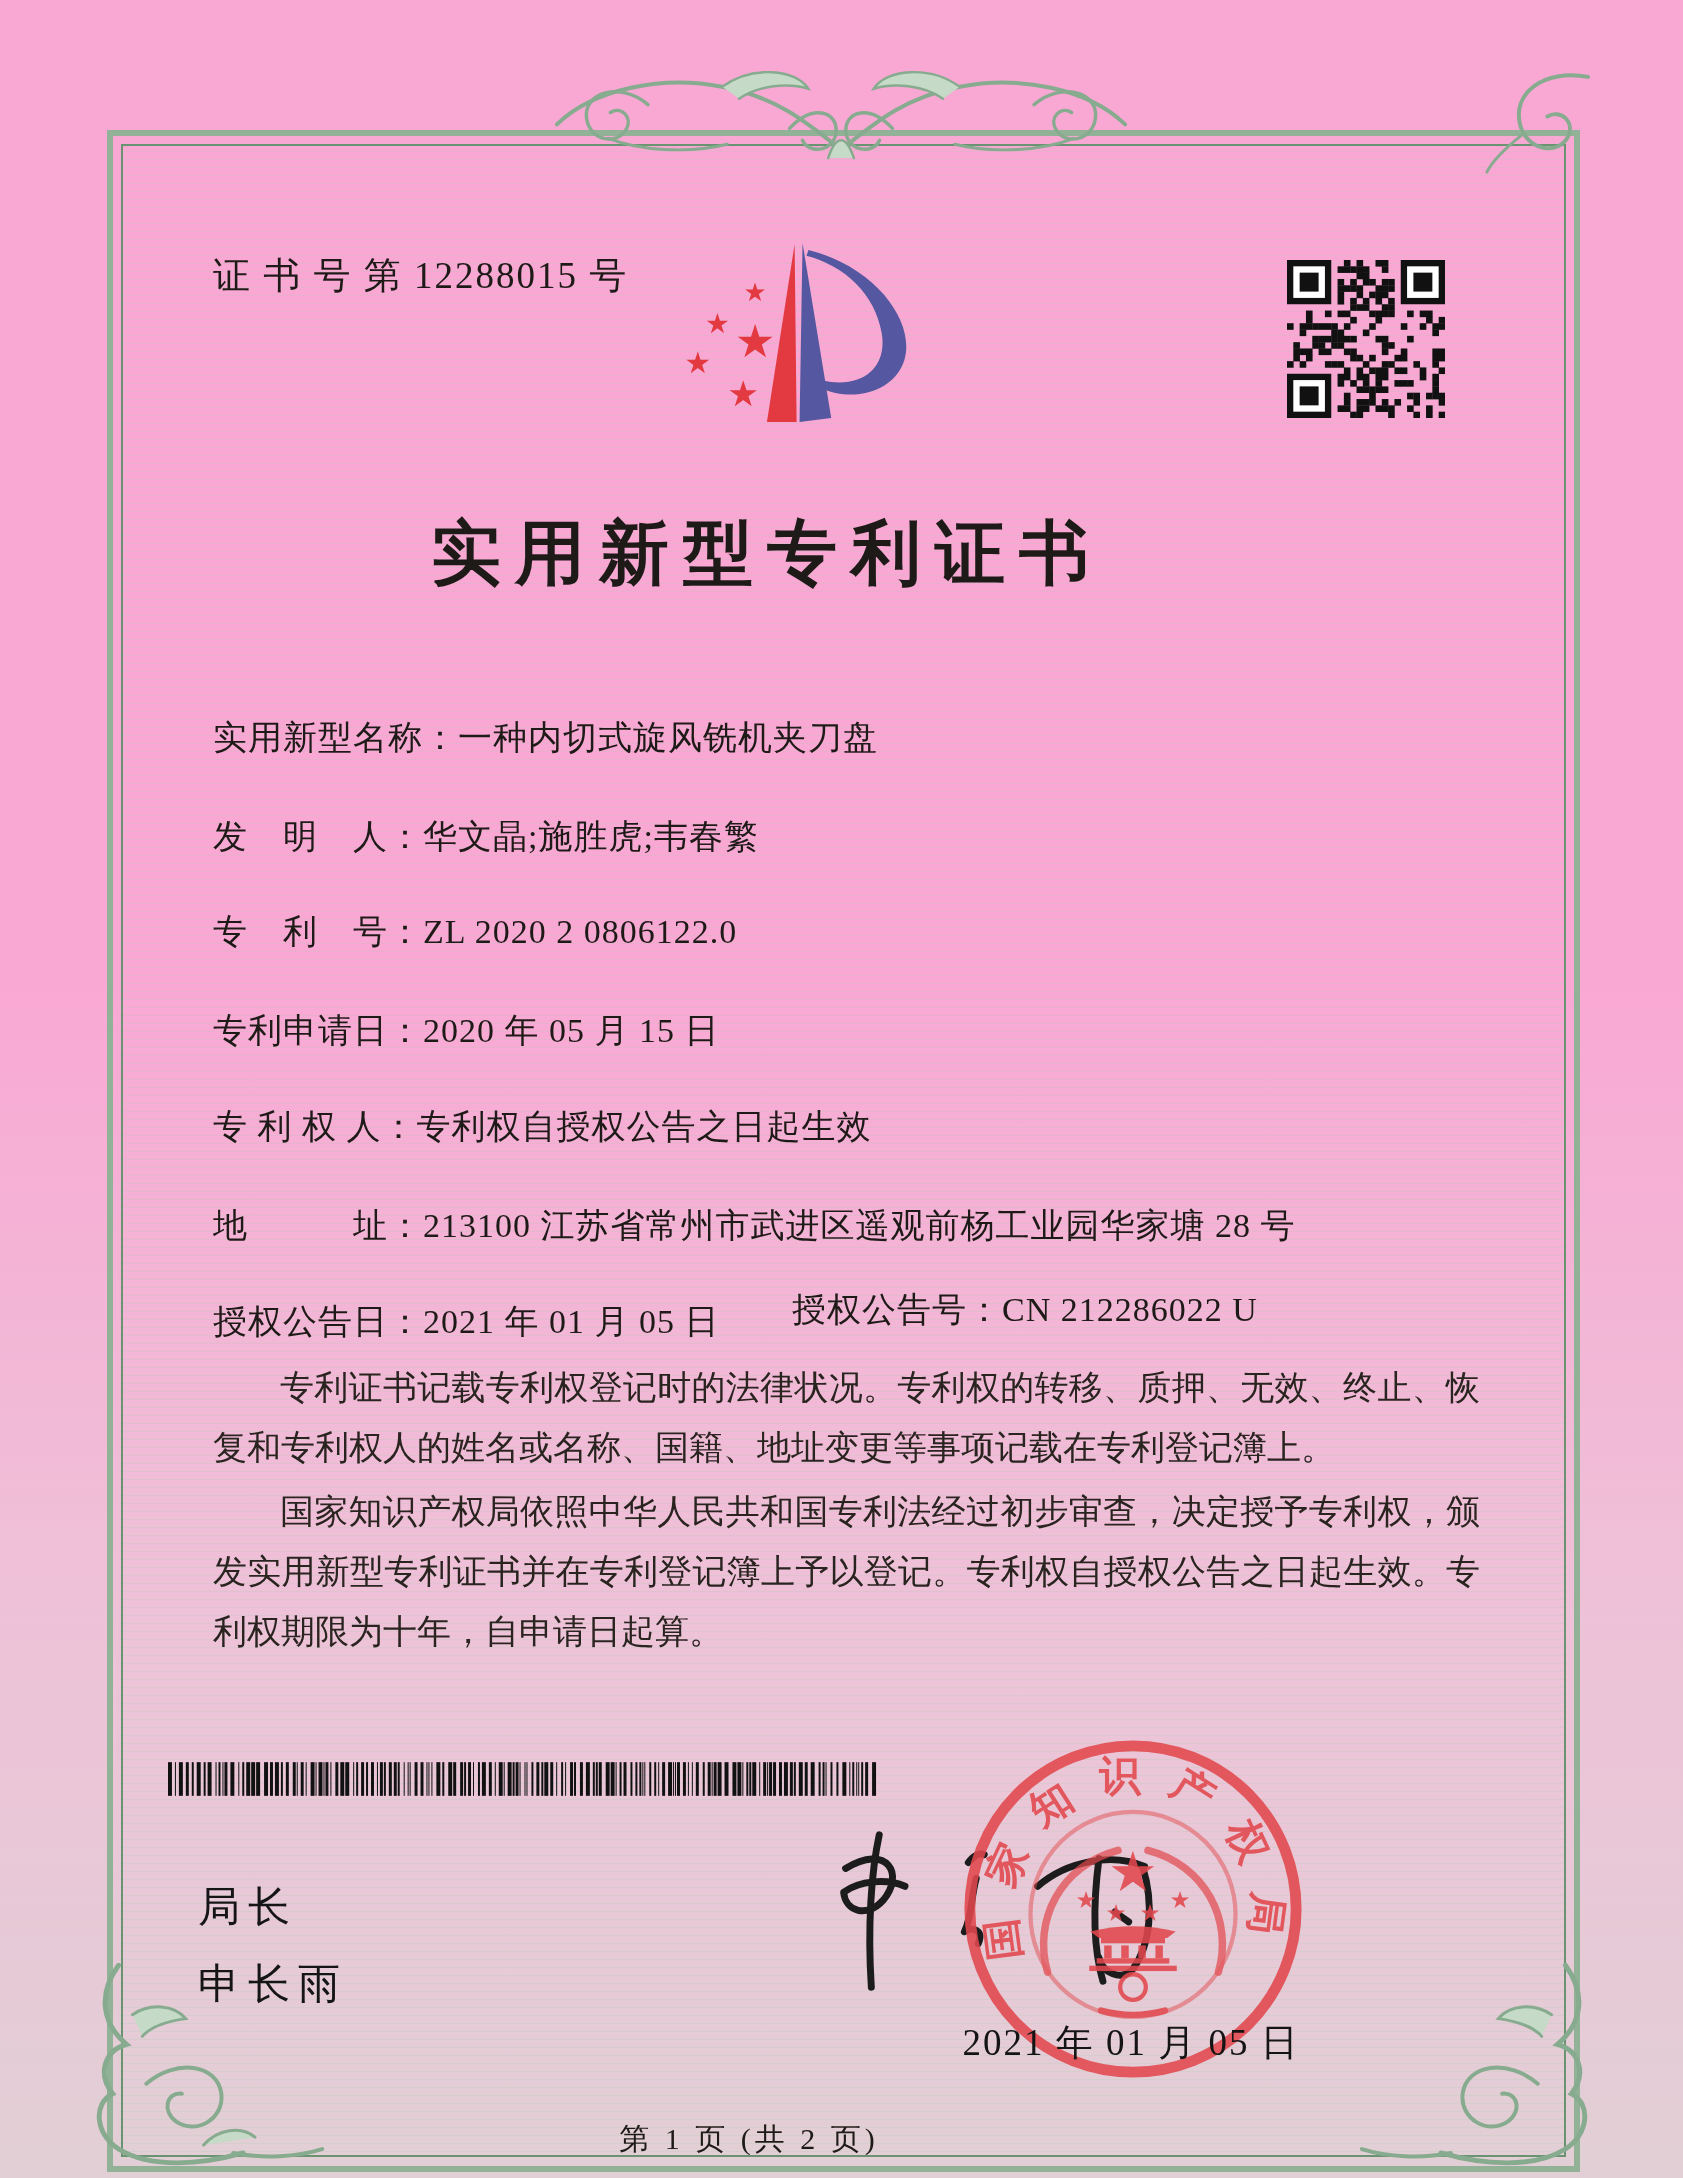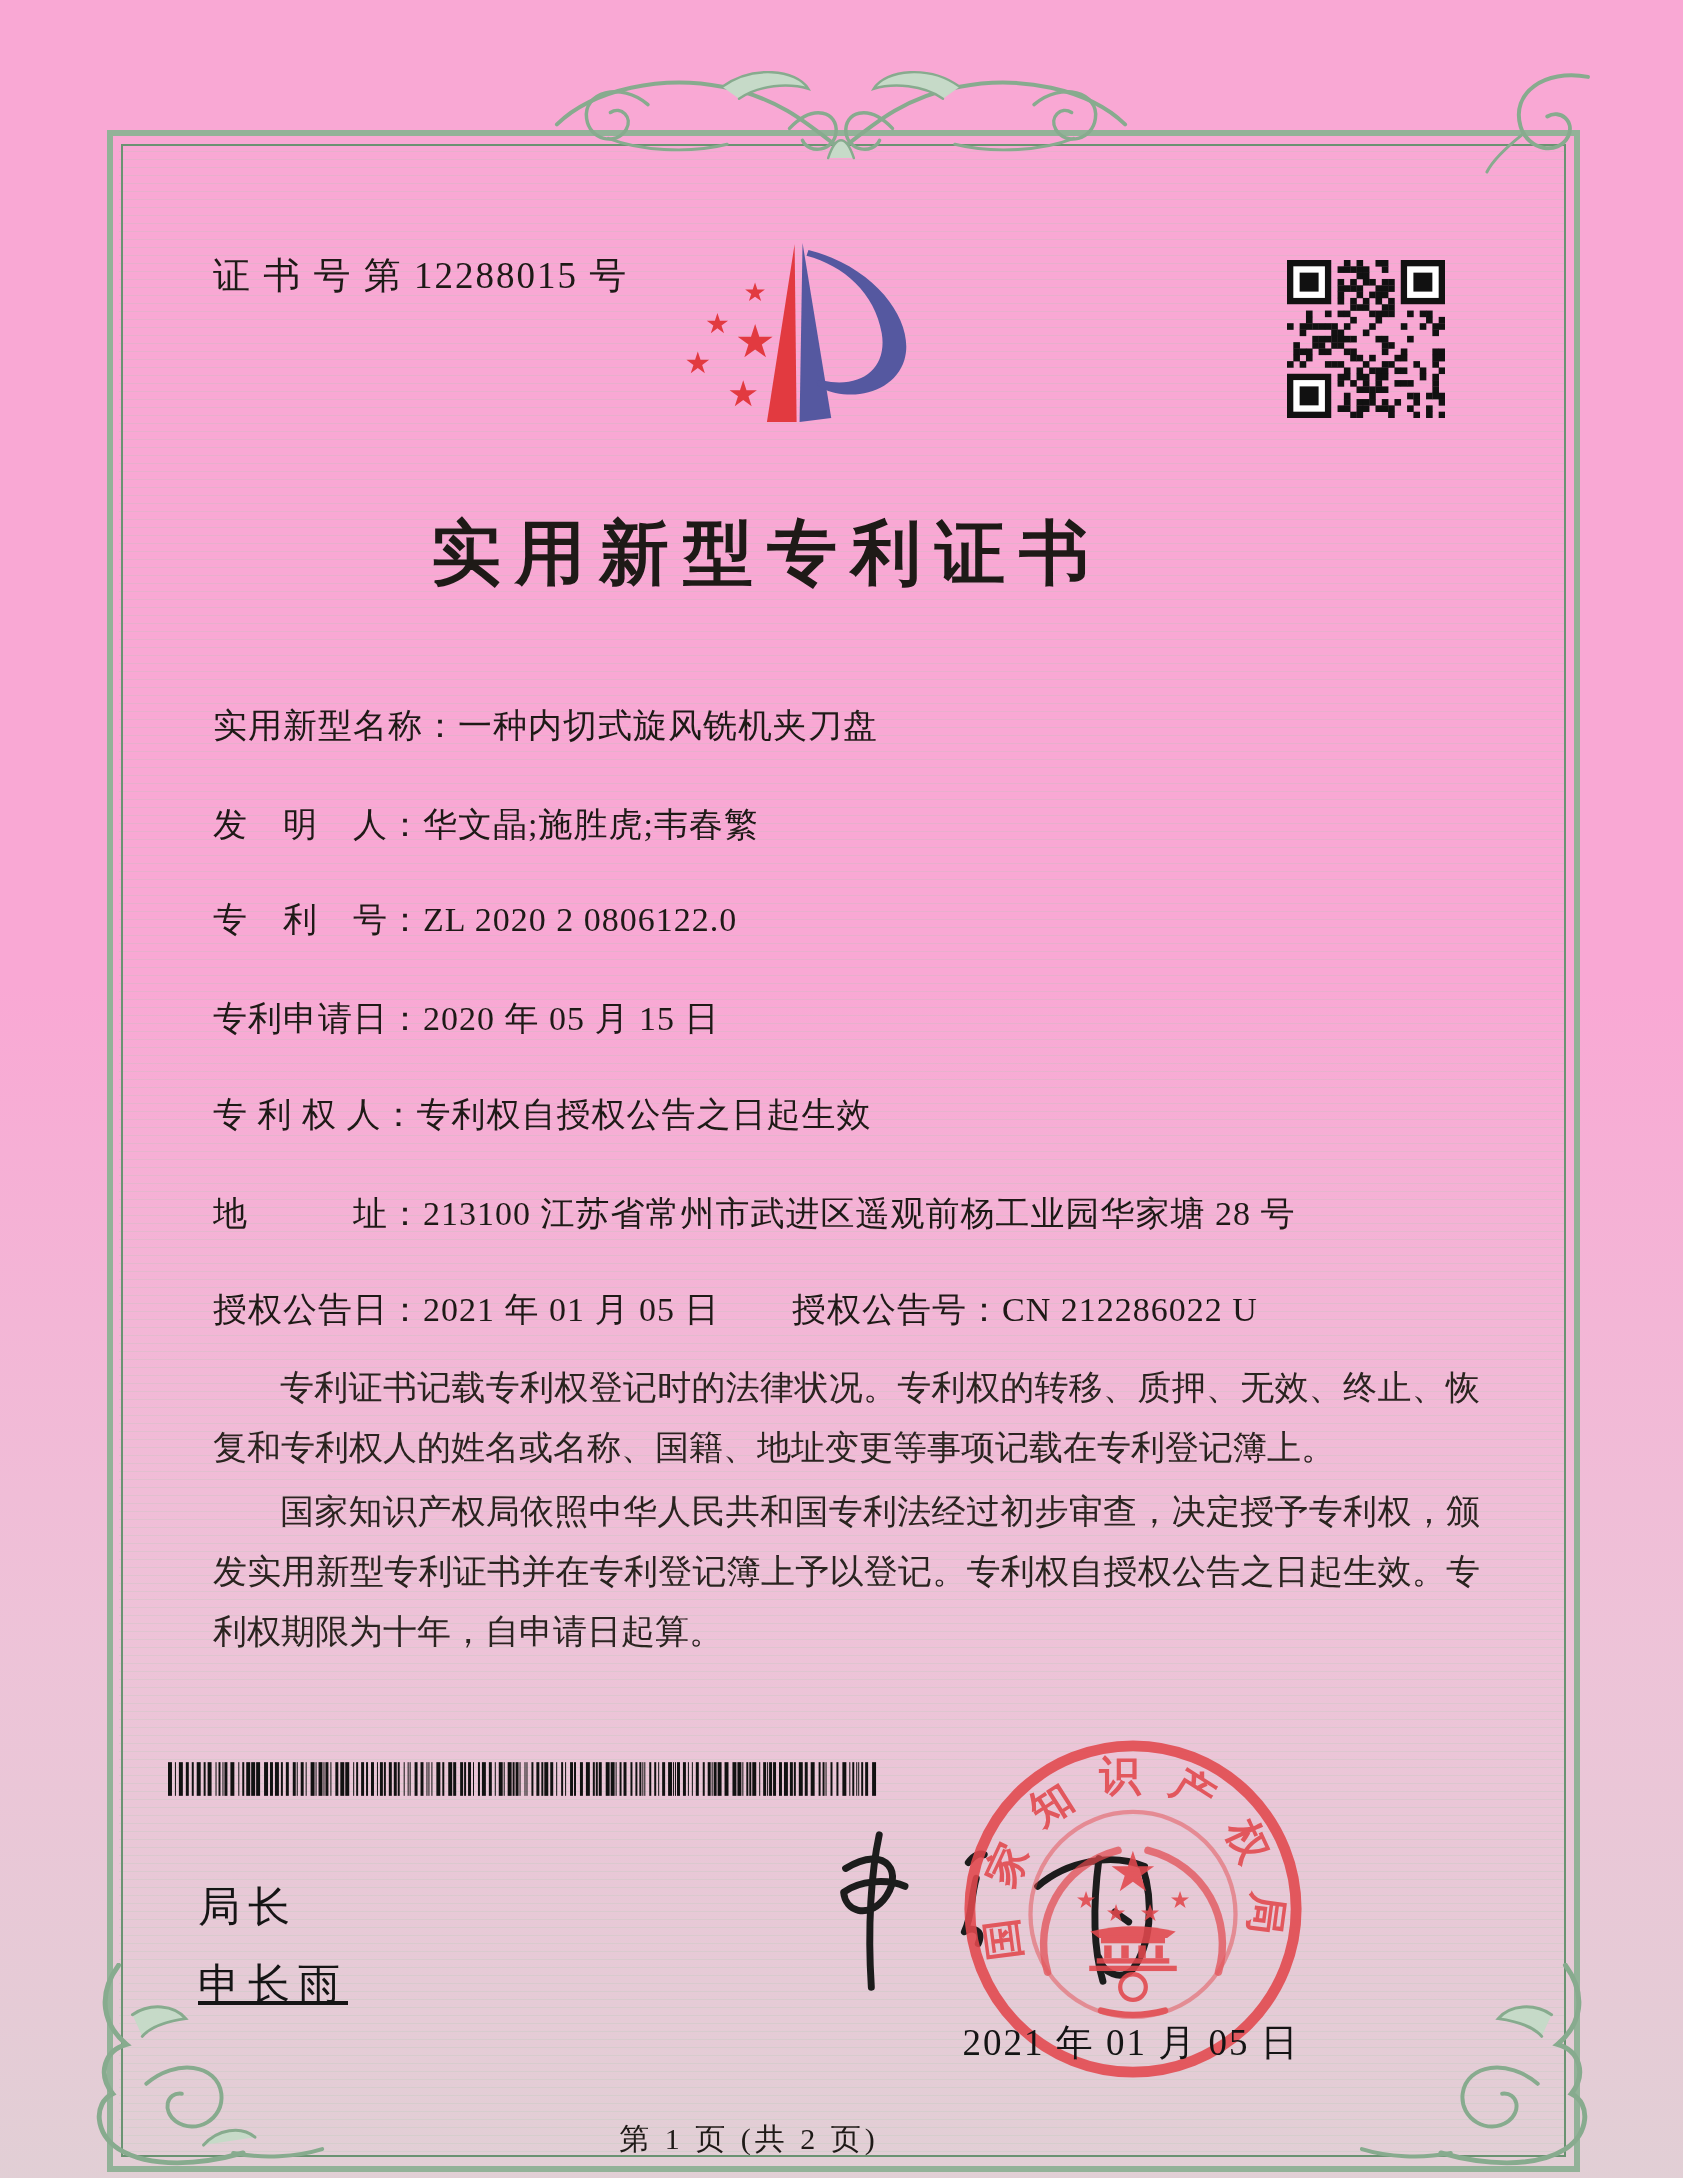--- a/index.html
+++ b/index.html
@@ -9,31 +9,31 @@
   }
   .tint{position:absolute;inset:0;pointer-events:none;
     background:linear-gradient(180deg,rgba(235,246,236,0) 45%,rgba(219,238,222,0.38) 75%,rgba(210,233,214,0.6) 100%);}
   .guilloche{position:absolute;left:119px;right:117px;top:149px;bottom:26px;pointer-events:none;
     background:repeating-linear-gradient(0deg,rgba(160,205,170,0.20) 0 1px,rgba(255,255,255,0) 1px 8px);}
   .frame-outer{position:absolute;left:107px;top:130px;right:103px;bottom:6px;border:6px solid #92b298;}
   .frame-inner{position:absolute;left:121px;top:144px;right:117px;bottom:21px;border:2px solid #6a9372;}
   .certno{position:absolute;left:213px;top:251px;font-size:37px;letter-spacing:2px;white-space:nowrap;}
   .title{position:absolute;left:767px;top:507px;transform:translateX(-50%);
     font-size:70px;font-weight:bold;letter-spacing:14px;white-space:nowrap;}
-  .field{position:absolute;left:213px;font-size:34px;white-space:nowrap;letter-spacing:1px;}
+  .field{position:absolute;left:213px;font-size:34px;white-space:nowrap;letter-spacing:1px;margin-top:12px;}
   .r1{top:703px}.r2{top:802px}.r3{top:897px}.r4{top:996px}.r5{top:1092px}.r6{top:1191px}.r7{top:1287px}
   .field2{position:absolute;left:792px;top:1287px;font-size:34px;white-space:nowrap;letter-spacing:1px;}
   .bodytext{position:absolute;left:213px;top:1358px;width:1267px;font-size:34px;line-height:60px;
     text-align:justify;color:#2a2420;}
   .bodytext p{margin:0 0 4px 0;text-indent:67px;}
   .barcode{position:absolute;left:168px;top:1762px;}
   .director-label{position:absolute;left:198px;top:1879px;font-family:"Liberation Sans","DejaVu Sans",sans-serif;
     font-size:42px;letter-spacing:8px;color:#151515;}
   .director-name{position:absolute;left:198px;top:1956px;font-family:"Liberation Sans","DejaVu Sans",sans-serif;
-    font-size:42px;letter-spacing:8px;color:#151515;text-decoration:underline;}
+    font-size:42px;letter-spacing:8px;color:#151515;}
   .signature{position:absolute;left:802px;top:1817px;}
   .seal{position:absolute;left:957px;top:1733px;}
   .seal-date{position:absolute;left:1131px;top:2018px;transform:translateX(-50%);
     font-size:37px;letter-spacing:2px;color:#141414;white-space:nowrap;}
   .footer{position:absolute;left:749px;top:2119px;transform:translateX(-50%);
     font-size:30px;letter-spacing:4px;white-space:nowrap;text-align:right;}
   .logo{position:absolute;left:668px;top:218px;}
   .qr{position:absolute;left:1287px;top:260px;}
   .orn{position:absolute;pointer-events:none;}
   .orn-top{left:549px;top:59px;}

